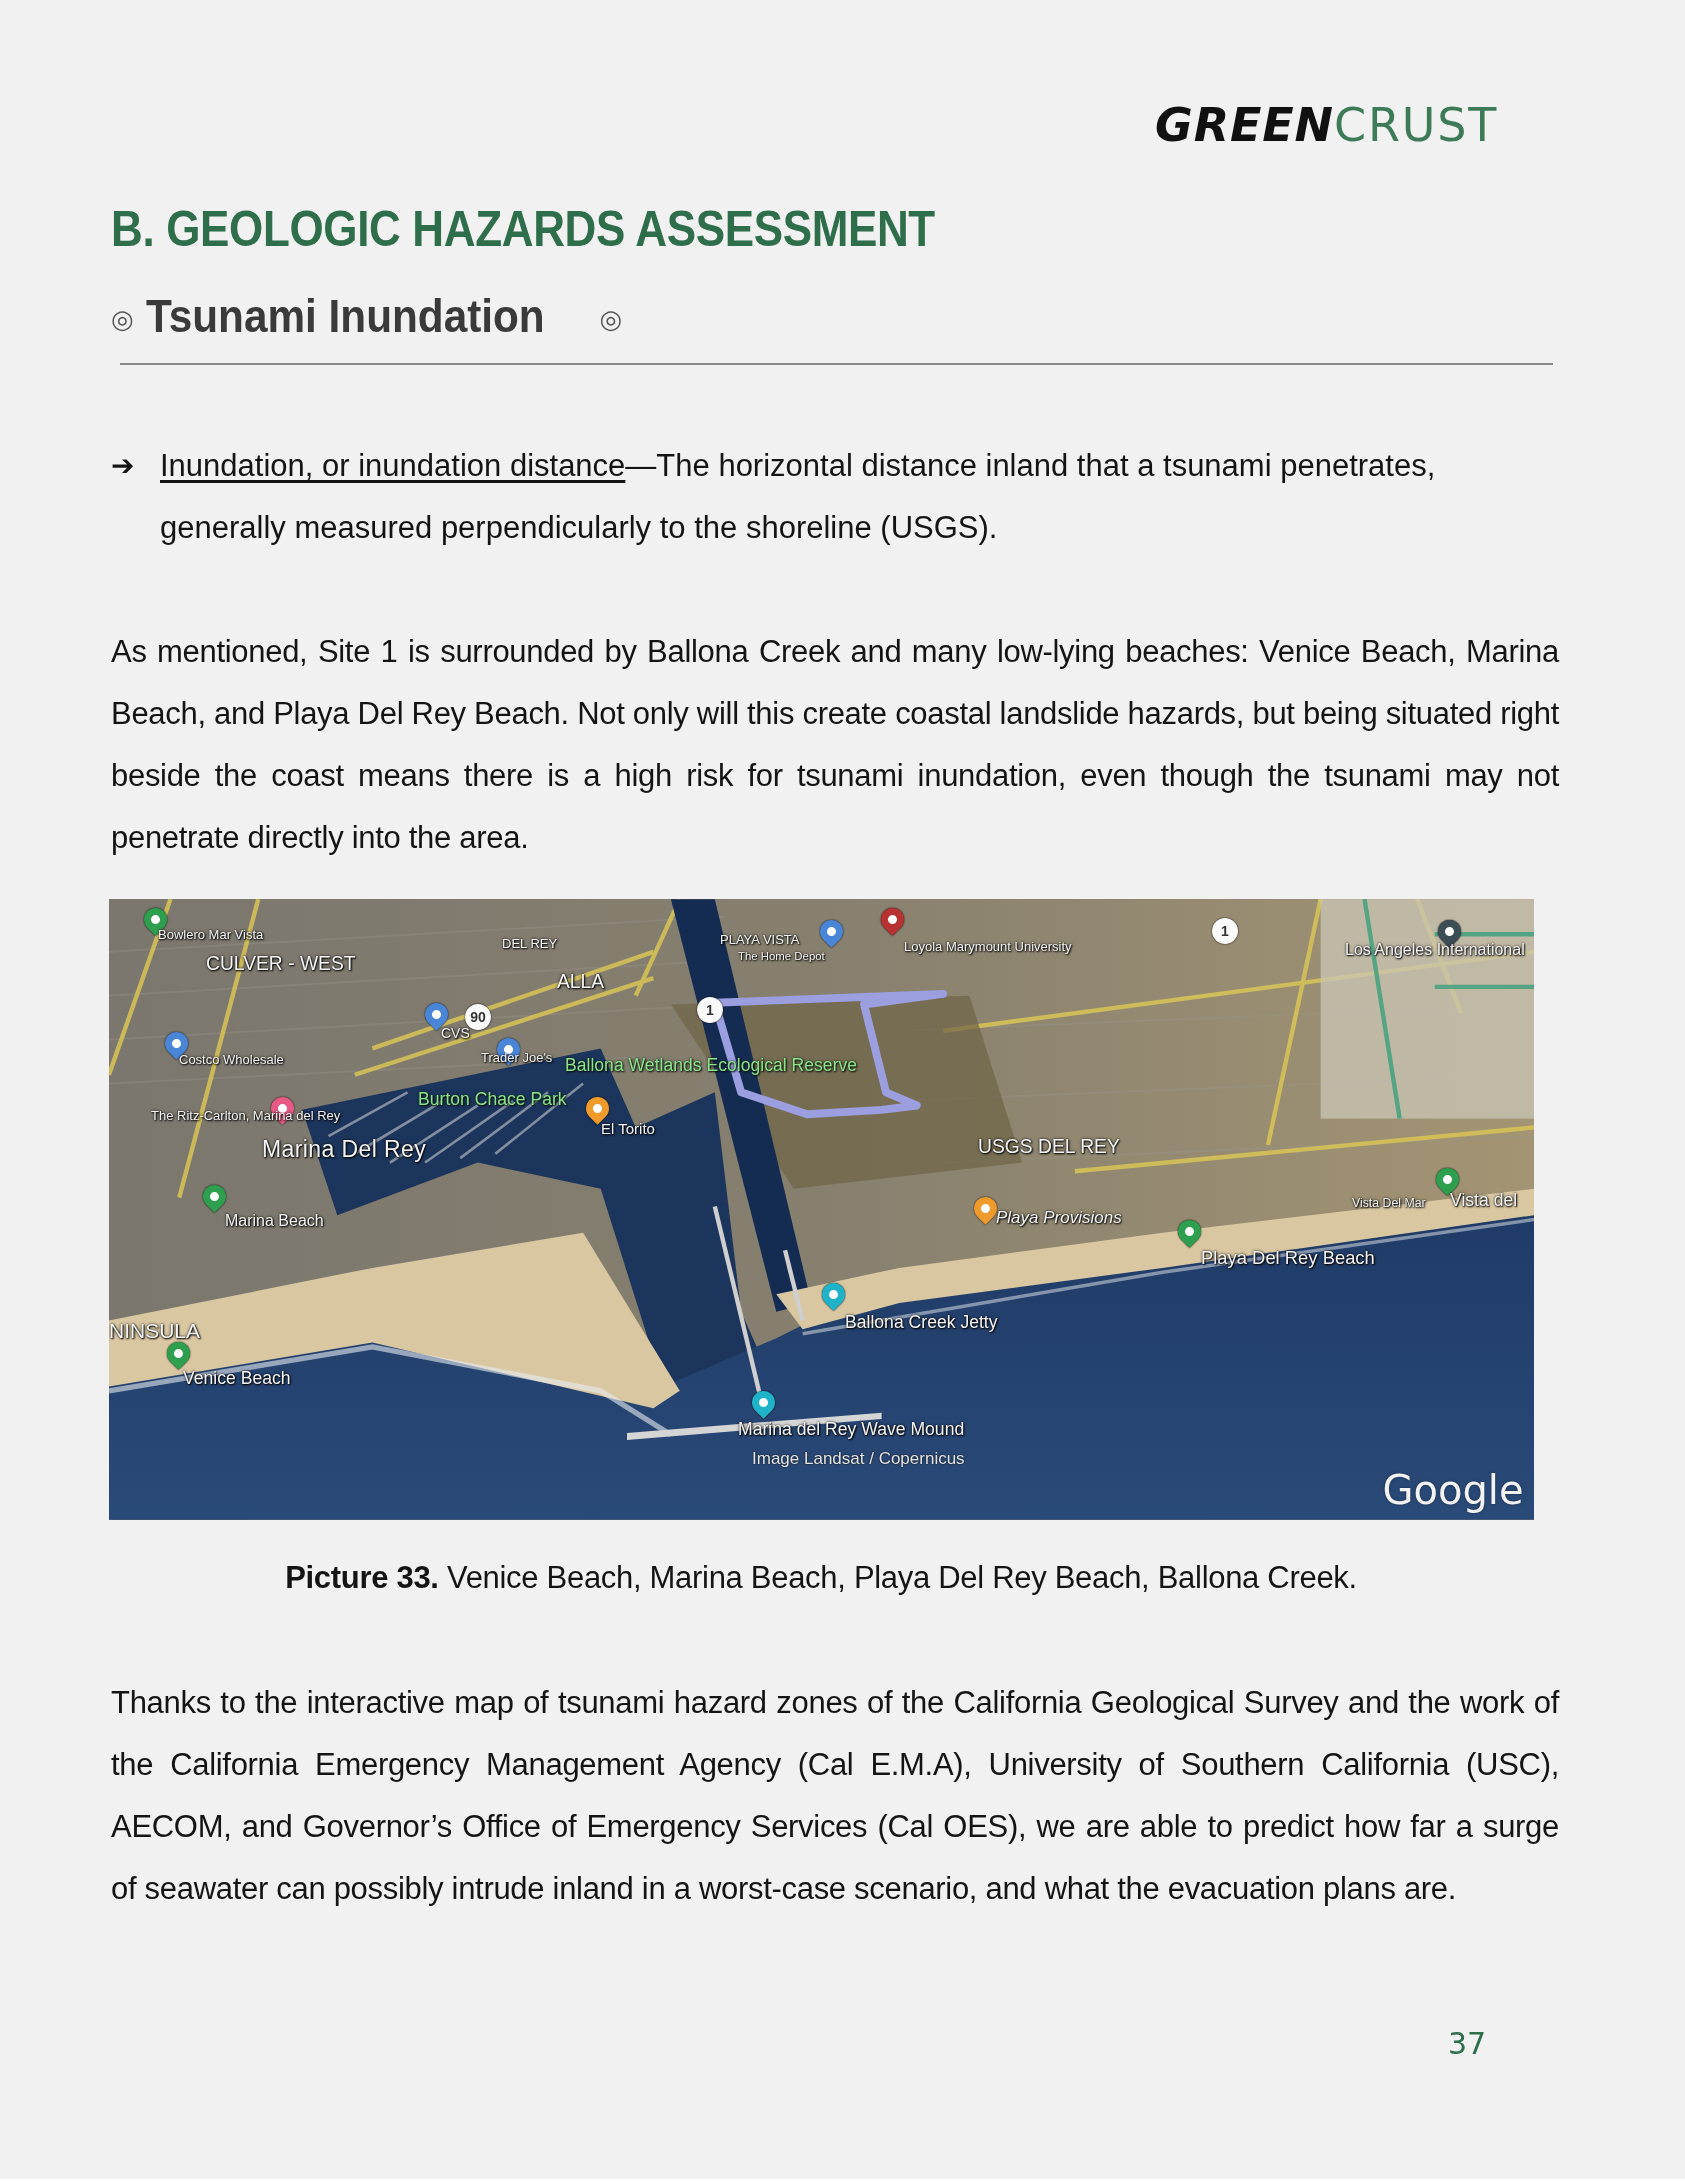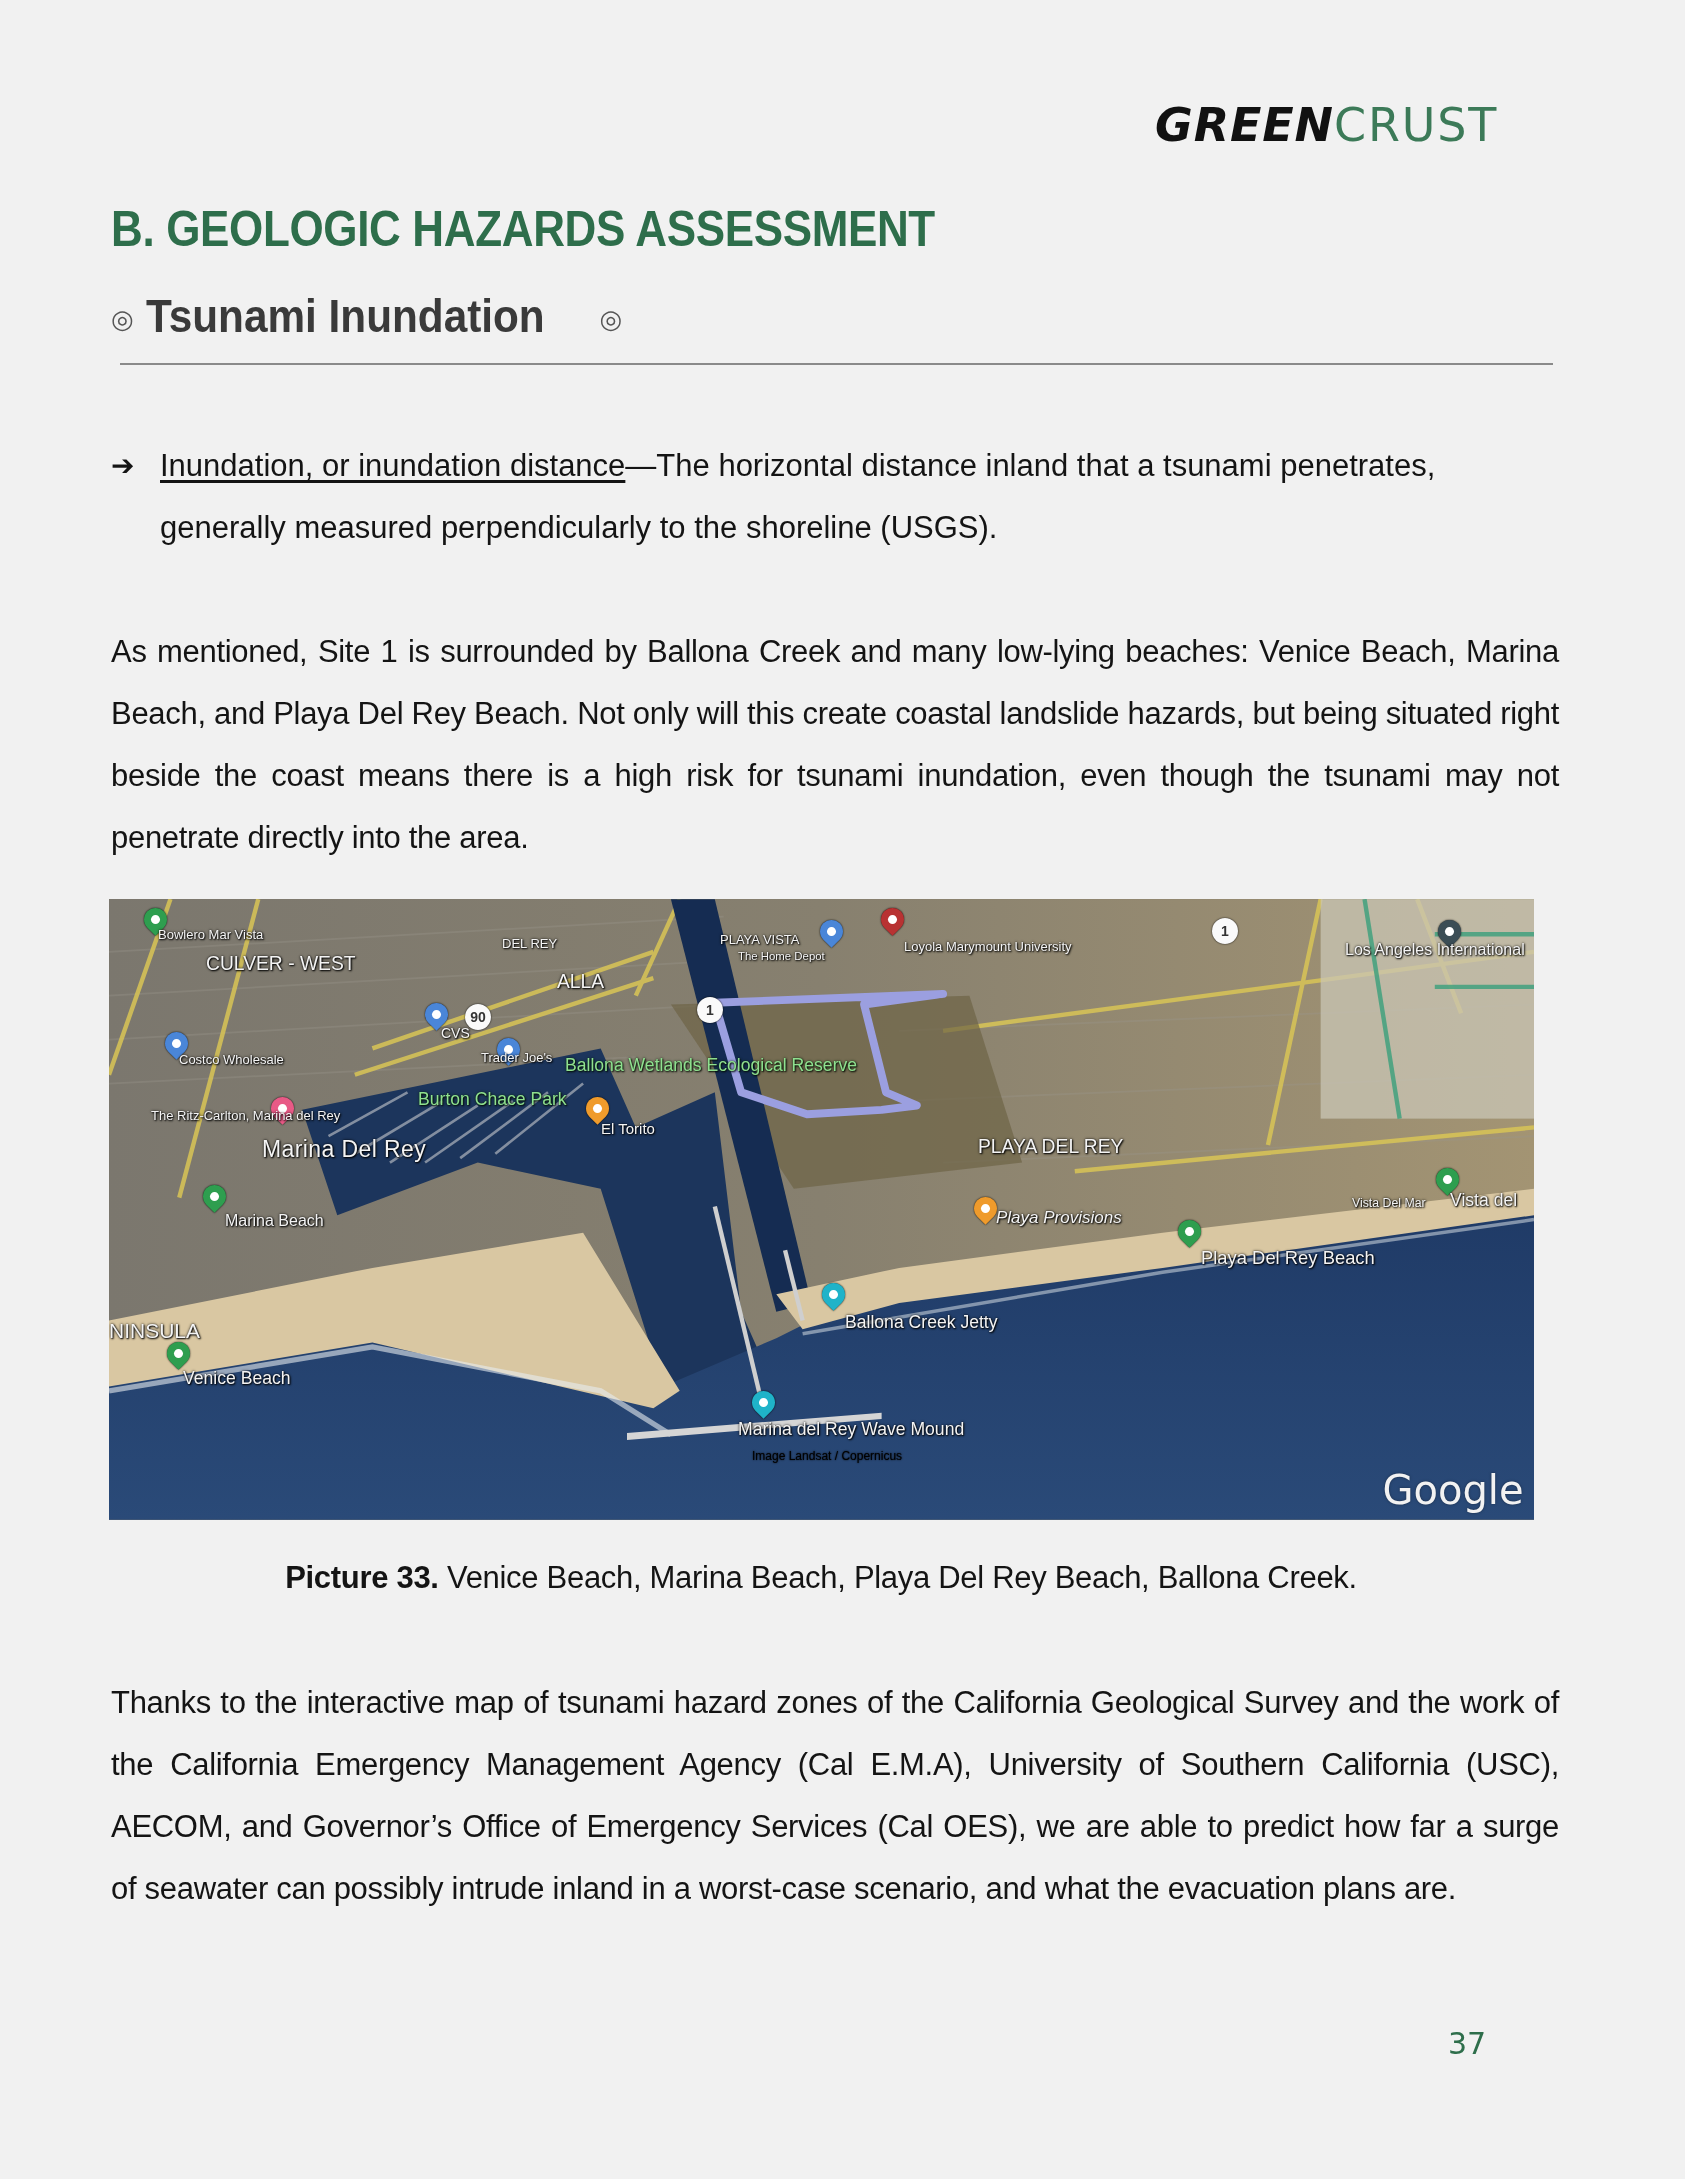--- a/index.html
+++ b/index.html
@@ -36,21 +36,21 @@
     .map svg { position: absolute; left: 0; top: 0; }
     .map-label { position: absolute; color: #f4f4f4; font-family: "Liberation Sans", sans-serif; white-space: nowrap; text-shadow: 0 0 2.6px #000, 0.9px 0.9px 1.8px #000; }
     .map-label.green { color: #8fe08f; text-shadow: 0 0 2.6px #0b2a0b, 0.9px 0.9px 1.8px #000; }
     .map-label.big { font-size: 23px; letter-spacing: 0.4px; }
     .map-label.md { font-size: 19.3px; }
     .map-label.sm { font-size: 13px; }
     .pin { position: absolute; width: 23px; height: 23px; border-radius: 50% 50% 50% 0; transform: rotate(-45deg); box-shadow: 0 0 1.8px #000; }
     .pin::after { content: ""; position: absolute; left: 7px; top: 7px; width: 8.8px; height: 8.8px; border-radius: 50%; background: #fff; }
     .shield { position: absolute; width: 26px; height: 26px; border-radius: 50%; background: #fafafa; color: #333; font-size: 14px; font-weight: bold; text-align: center; line-height: 26px; box-shadow: 0 0 1.8px #000; font-family: "Liberation Sans", sans-serif; }
     .google-logo { position: absolute; right: 10.5px; bottom: 7px; font-size: 40px; color: #f2f2f2; font-family: "DejaVu Sans", sans-serif; letter-spacing: 0px; text-shadow: 0 0 2.6px #1a2b44; }
-    .attribution { position: absolute; left: 643px; top: 550px; font-size: 12px; color: #000000; font-family: "Liberation Sans", sans-serif; text-shadow: 0 0 1.8px #000; }
+    .attribution { position: absolute; left: 643px; top: 550px; font-size: 17px; color: #e5e5e5; font-family: "Liberation Sans", sans-serif; text-shadow: 0 0 1.8px #000; }
 
     .caption { position: absolute; left: 0; top: 1560px; width: 1642px; text-align: center; font-size: 31px; color: #141414; letter-spacing: -0.3px; }
     .caption-bold { font-weight: bold; }
 
     .page-number { position: absolute; left: 1448px; top: 2026px; font-size: 30px; color: #2e6e4b; font-family: "DejaVu Sans", sans-serif; }
   </style>
 </head>
 <body>
 
 <div class="page">
@@ -179,21 +179,21 @@
     <span class="map-label sm" style="left:795px;top:40px;">Loyola Marymount University</span>
     <span class="map-label md" style="left:1236px;top:42px;font-size:16px;">Los Angeles International</span>
     <span class="map-label sm" style="left:70px;top:153px;">Costco Wholesale</span>
     <span class="map-label md" style="left:332px;top:126px;font-size:14px;">CVS</span>
     <span class="map-label sm" style="left:372px;top:151px;">Trader Joe's</span>
     <span class="map-label green md" style="left:456px;top:156px;font-size:17.6px;">Ballona Wetlands Ecological Reserve</span>
     <span class="map-label green md" style="left:309px;top:190px;font-size:17.6px;">Burton Chace Park</span>
     <span class="map-label sm" style="left:42px;top:209px;">The Ritz-Carlton, Marina del Rey</span>
     <span class="map-label sm" style="left:492px;top:221px;font-size:15px;">El Torito</span>
     <span class="map-label big" style="left:153px;top:237px;">Marina Del Rey</span>
-    <span class="map-label md" style="left:869px;top:237px;">PLAYA DEL REY</span>
+    <span class="map-label md" style="left:869px;top:237px;">USGS DEL REY</span>
     <span class="map-label sm" style="left:116px;top:313px;font-size:16px;">Marina Beach</span>
     <span class="map-label md" style="left:887px;top:309px;font-size:17px;font-style:italic;">Playa Provisions</span>
     <span class="map-label sm" style="left:1243px;top:297px;font-size:12.3px;">Vista Del Mar</span>
     <span class="map-label md" style="left:1341px;top:291px;font-size:17.6px;">Vista del</span>
     <span class="map-label md" style="left:1092px;top:348px;font-size:18.4px;">Playa Del Rey Beach</span>
     <span class="map-label md" style="left:0px;top:420px;font-size:21px;">NINSULA</span>
     <span class="map-label md" style="left:74px;top:469px;font-size:17.6px;">Venice Beach</span>
     <span class="map-label md" style="left:736px;top:413px;font-size:17.6px;">Ballona Creek Jetty</span>
     <span class="map-label md" style="left:629px;top:520px;font-size:17.6px;">Marina del Rey Wave Mound</span>
 

